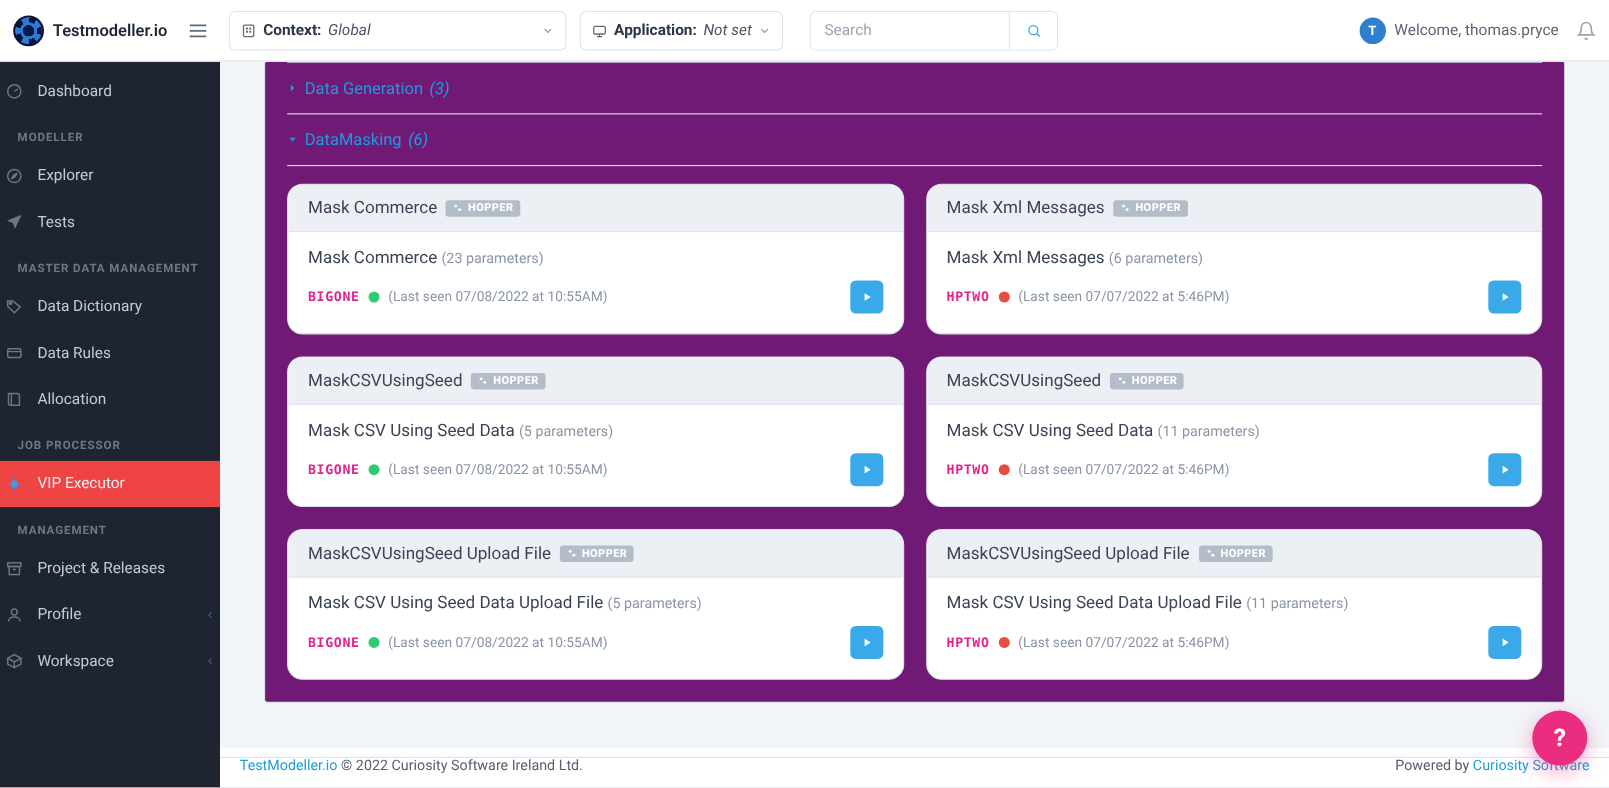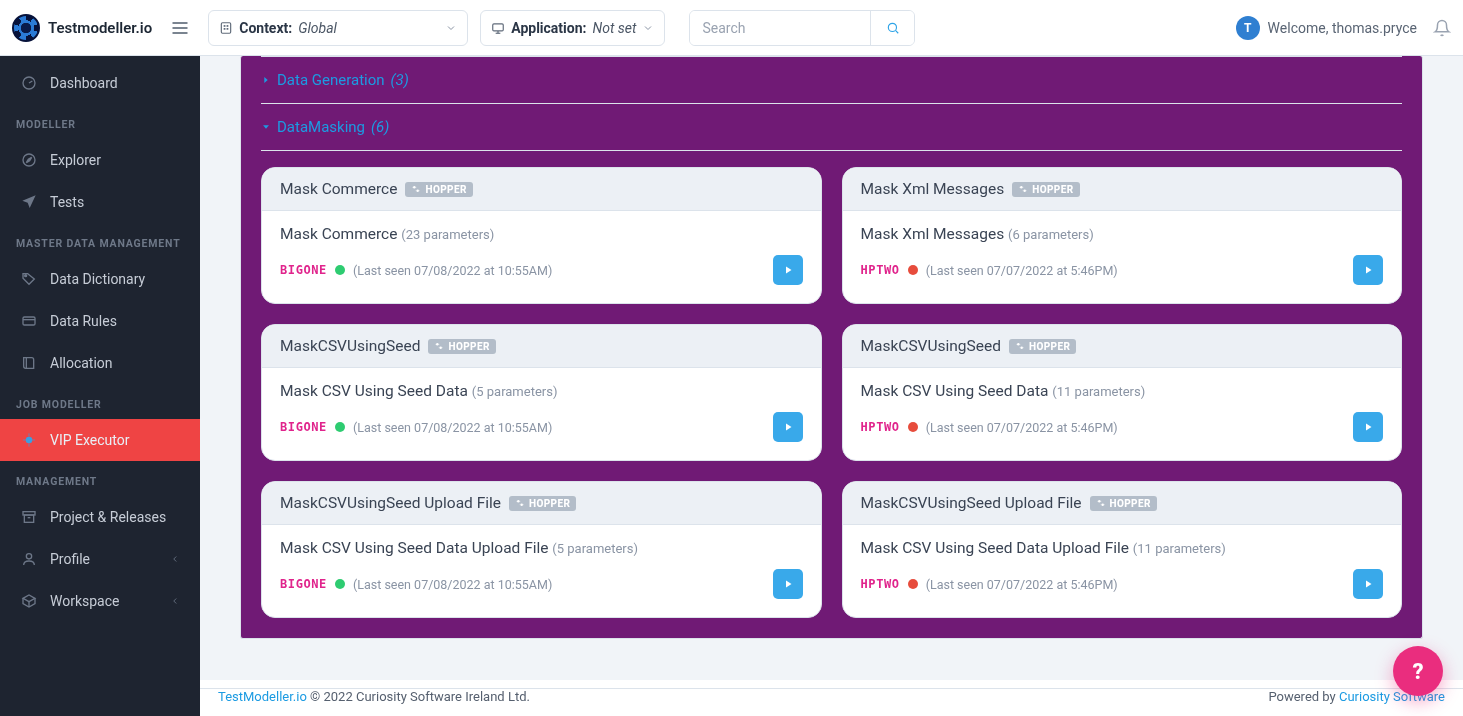--- a/index.html
+++ b/index.html
@@ -47,21 +47,21 @@
   .search-btn{height:100%;border:none;border-left:1px solid var(--border);background:#fff;color:var(--accent);width:44px;cursor:pointer;display:flex;align-items:center;justify-content:center;}
   .top-right{margin-left:auto;display:flex;align-items:center;gap:16px;}
   .avatar{width:24px;height:24px;border-radius:50%;background:#2f7fd1;color:#fff;display:flex;align-items:center;justify-content:center;font-size:12px;font-weight:700;}
   .welcome{color:#5a6574;font-size:14px;}
   .bell{color:#9aa3b1;cursor:pointer;}
 
   
   .sidebar{position:absolute;top:var(--header-h);left:0;width:var(--sidebar-w);bottom:0;background:var(--dark);color:#aeb6c2;overflow-y:auto;padding-top:6px;}
   .sidebar::-webkit-scrollbar{width:6px;}
   .sidebar .sec-title{padding:14px 16px 8px;font-size:10.5px;letter-spacing:.08em;color:#6e7888;font-weight:700;}
-  .nav-item{display:flex;align-items:center;gap:12px;padding:12px 20px;font-size:14px;color:#c6ccd6;cursor:pointer;position:relative;}
+  .nav-item{display:flex;align-items:center;gap:12px;padding:12px 4px;font-size:14px;color:#c6ccd6;cursor:pointer;position:relative;}
   .nav-item.active{background:#ef4444;color:#e9eef5;}
   .nav-item .nicon{width:18px;height:18px;flex:0 0 18px;color:#6d7788;display:flex;align-items:center;justify-content:center;}
   .nav-item.active .nicon{color:#3b9fe2;}
   .nav-item .chev{margin-left:auto;color:#6d7788;}
 
   
   .main{position:absolute;top:var(--header-h);left:var(--sidebar-w);right:0;bottom:36px;overflow:hidden;background:var(--bg-soft);}
   .page-scroll{position:absolute;inset:0;overflow:auto;}
   .content-card{background:#701a75;border:1px solid var(--border);border-radius:3px;margin:0 40px 20px;padding:0 0 20px;}
   .content-inner{padding:0 20px;}
@@ -110,21 +110,21 @@
     <span class="logo-text">Testmodeller.io</span>
   </div>
   <div class="hamburger">
     <svg viewBox="0 0 24 24" fill="none" stroke="currentColor" stroke-width="2">
         <line x1="3" y1="6" x2="21" y2="6"></line>
         <line x1="3" y1="12" x2="21" y2="12"></line>
         <line x1="3" y1="18" x2="21" y2="18"></line>
       </svg>
   </div>
 
-  <div class="selector" style="width:260px;">
+  <div class="selector" style="width:307px;">
     <span class="icon">
       <svg width="14" height="14" viewBox="0 0 24 24" fill="currentColor">
           <rect x="4" y="3" width="16" height="18" rx="2" ry="2" fill="none" stroke="currentColor" stroke-width="2"></rect>
           <rect x="8" y="7" width="3" height="3"></rect>
           <rect x="13" y="7" width="3" height="3"></rect>
           <rect x="8" y="12" width="3" height="3"></rect>
           <rect x="13" y="12" width="3" height="3"></rect>
         </svg>
     </span>
     <span class="lbl-strong">Context:</span>
@@ -228,21 +228,21 @@
     </div>
     <div class="nav-item">
       <span class="nicon">
         <svg viewBox="0 0 24 24" width="16" height="16" fill="none" stroke="currentColor" stroke-width="2">
           <path d="M4 4h12a3 3 0 013 3v13H7a3 3 0 01-3-3V4z"></path>
           <line x1="8" y1="4" x2="8" y2="20"></line>
         </svg>
       </span>
       <span>Allocation</span>
     </div>
-    <div class="sec-title">JOB MODELLER</div>
+    <div class="sec-title">JOB PROCESSOR</div>
     <div class="nav-item active">
       <span class="nicon">
         <svg viewBox="0 0 24 24" width="16" height="16" fill="currentColor">
           <circle cx="12" cy="12" r="5"></circle>
           <line x1="12" y1="2" x2="12" y2="7" stroke="currentColor"></line>
           <line x1="12" y1="17" x2="12" y2="22" stroke="currentColor"></line>
           <line x1="3" y1="12" x2="7" y2="12" stroke="currentColor"></line>
           <line x1="17" y1="12" x2="21" y2="12" stroke="currentColor"></line>
         </svg>
       </span>

